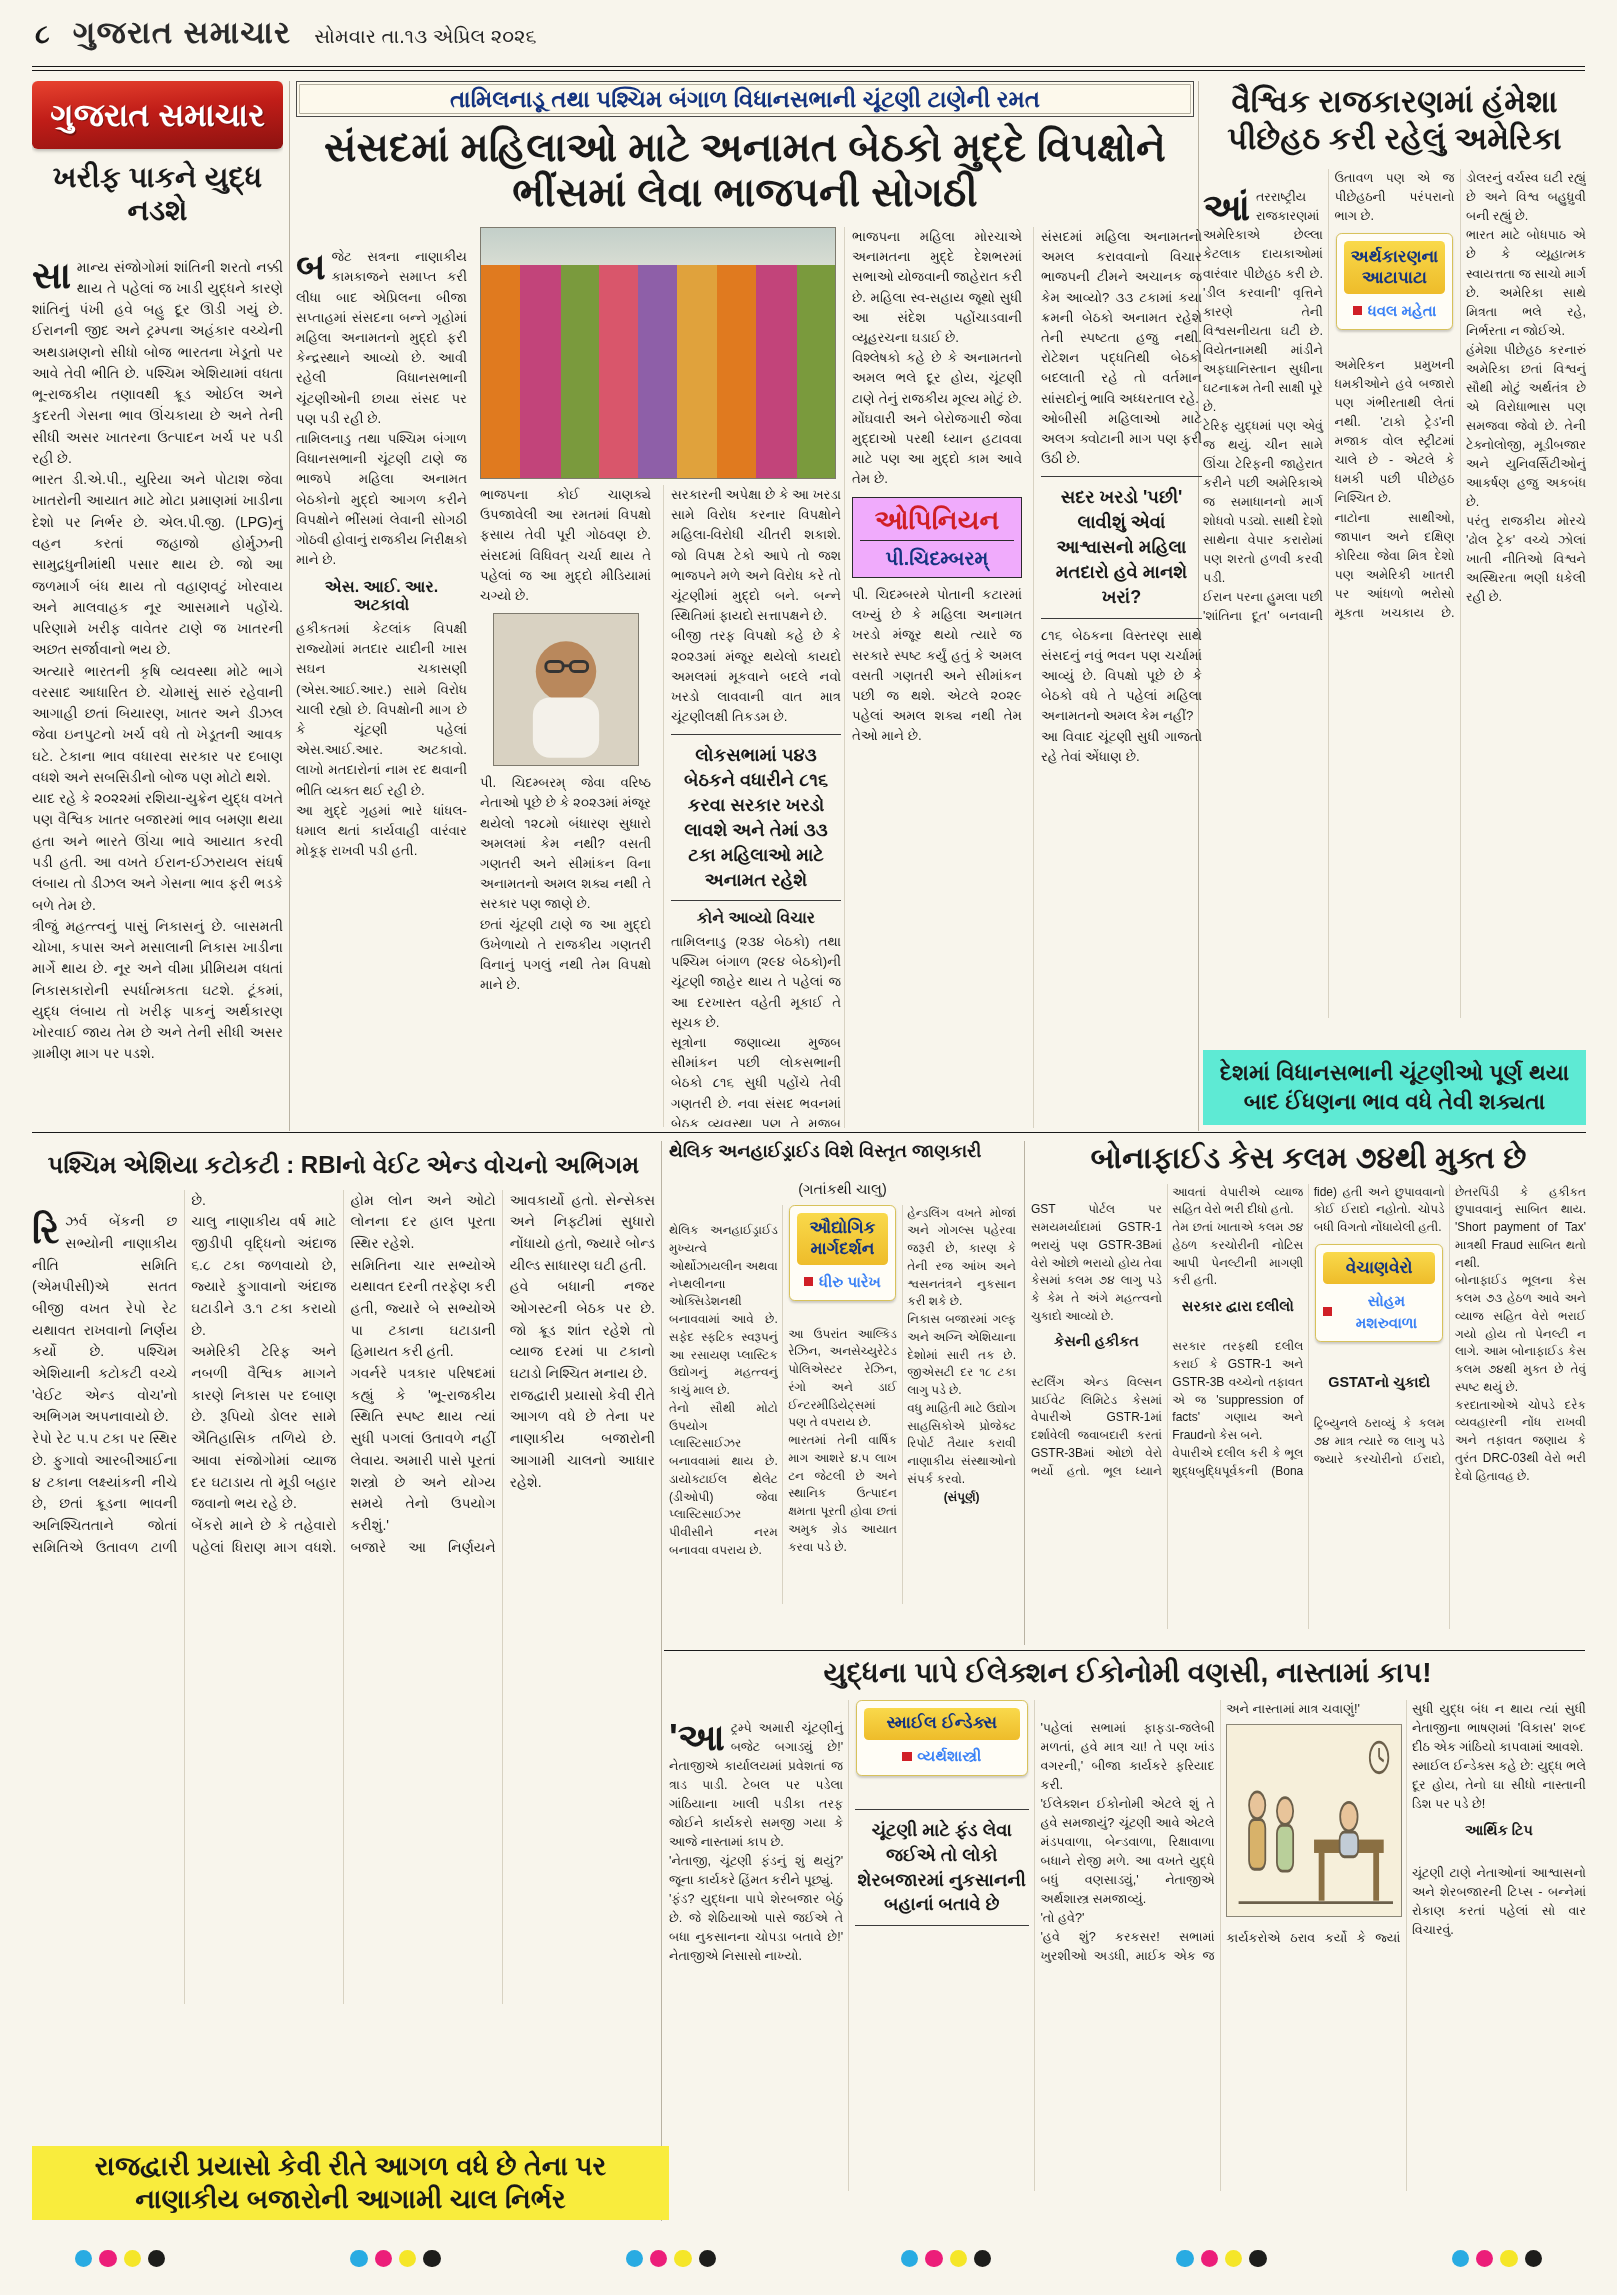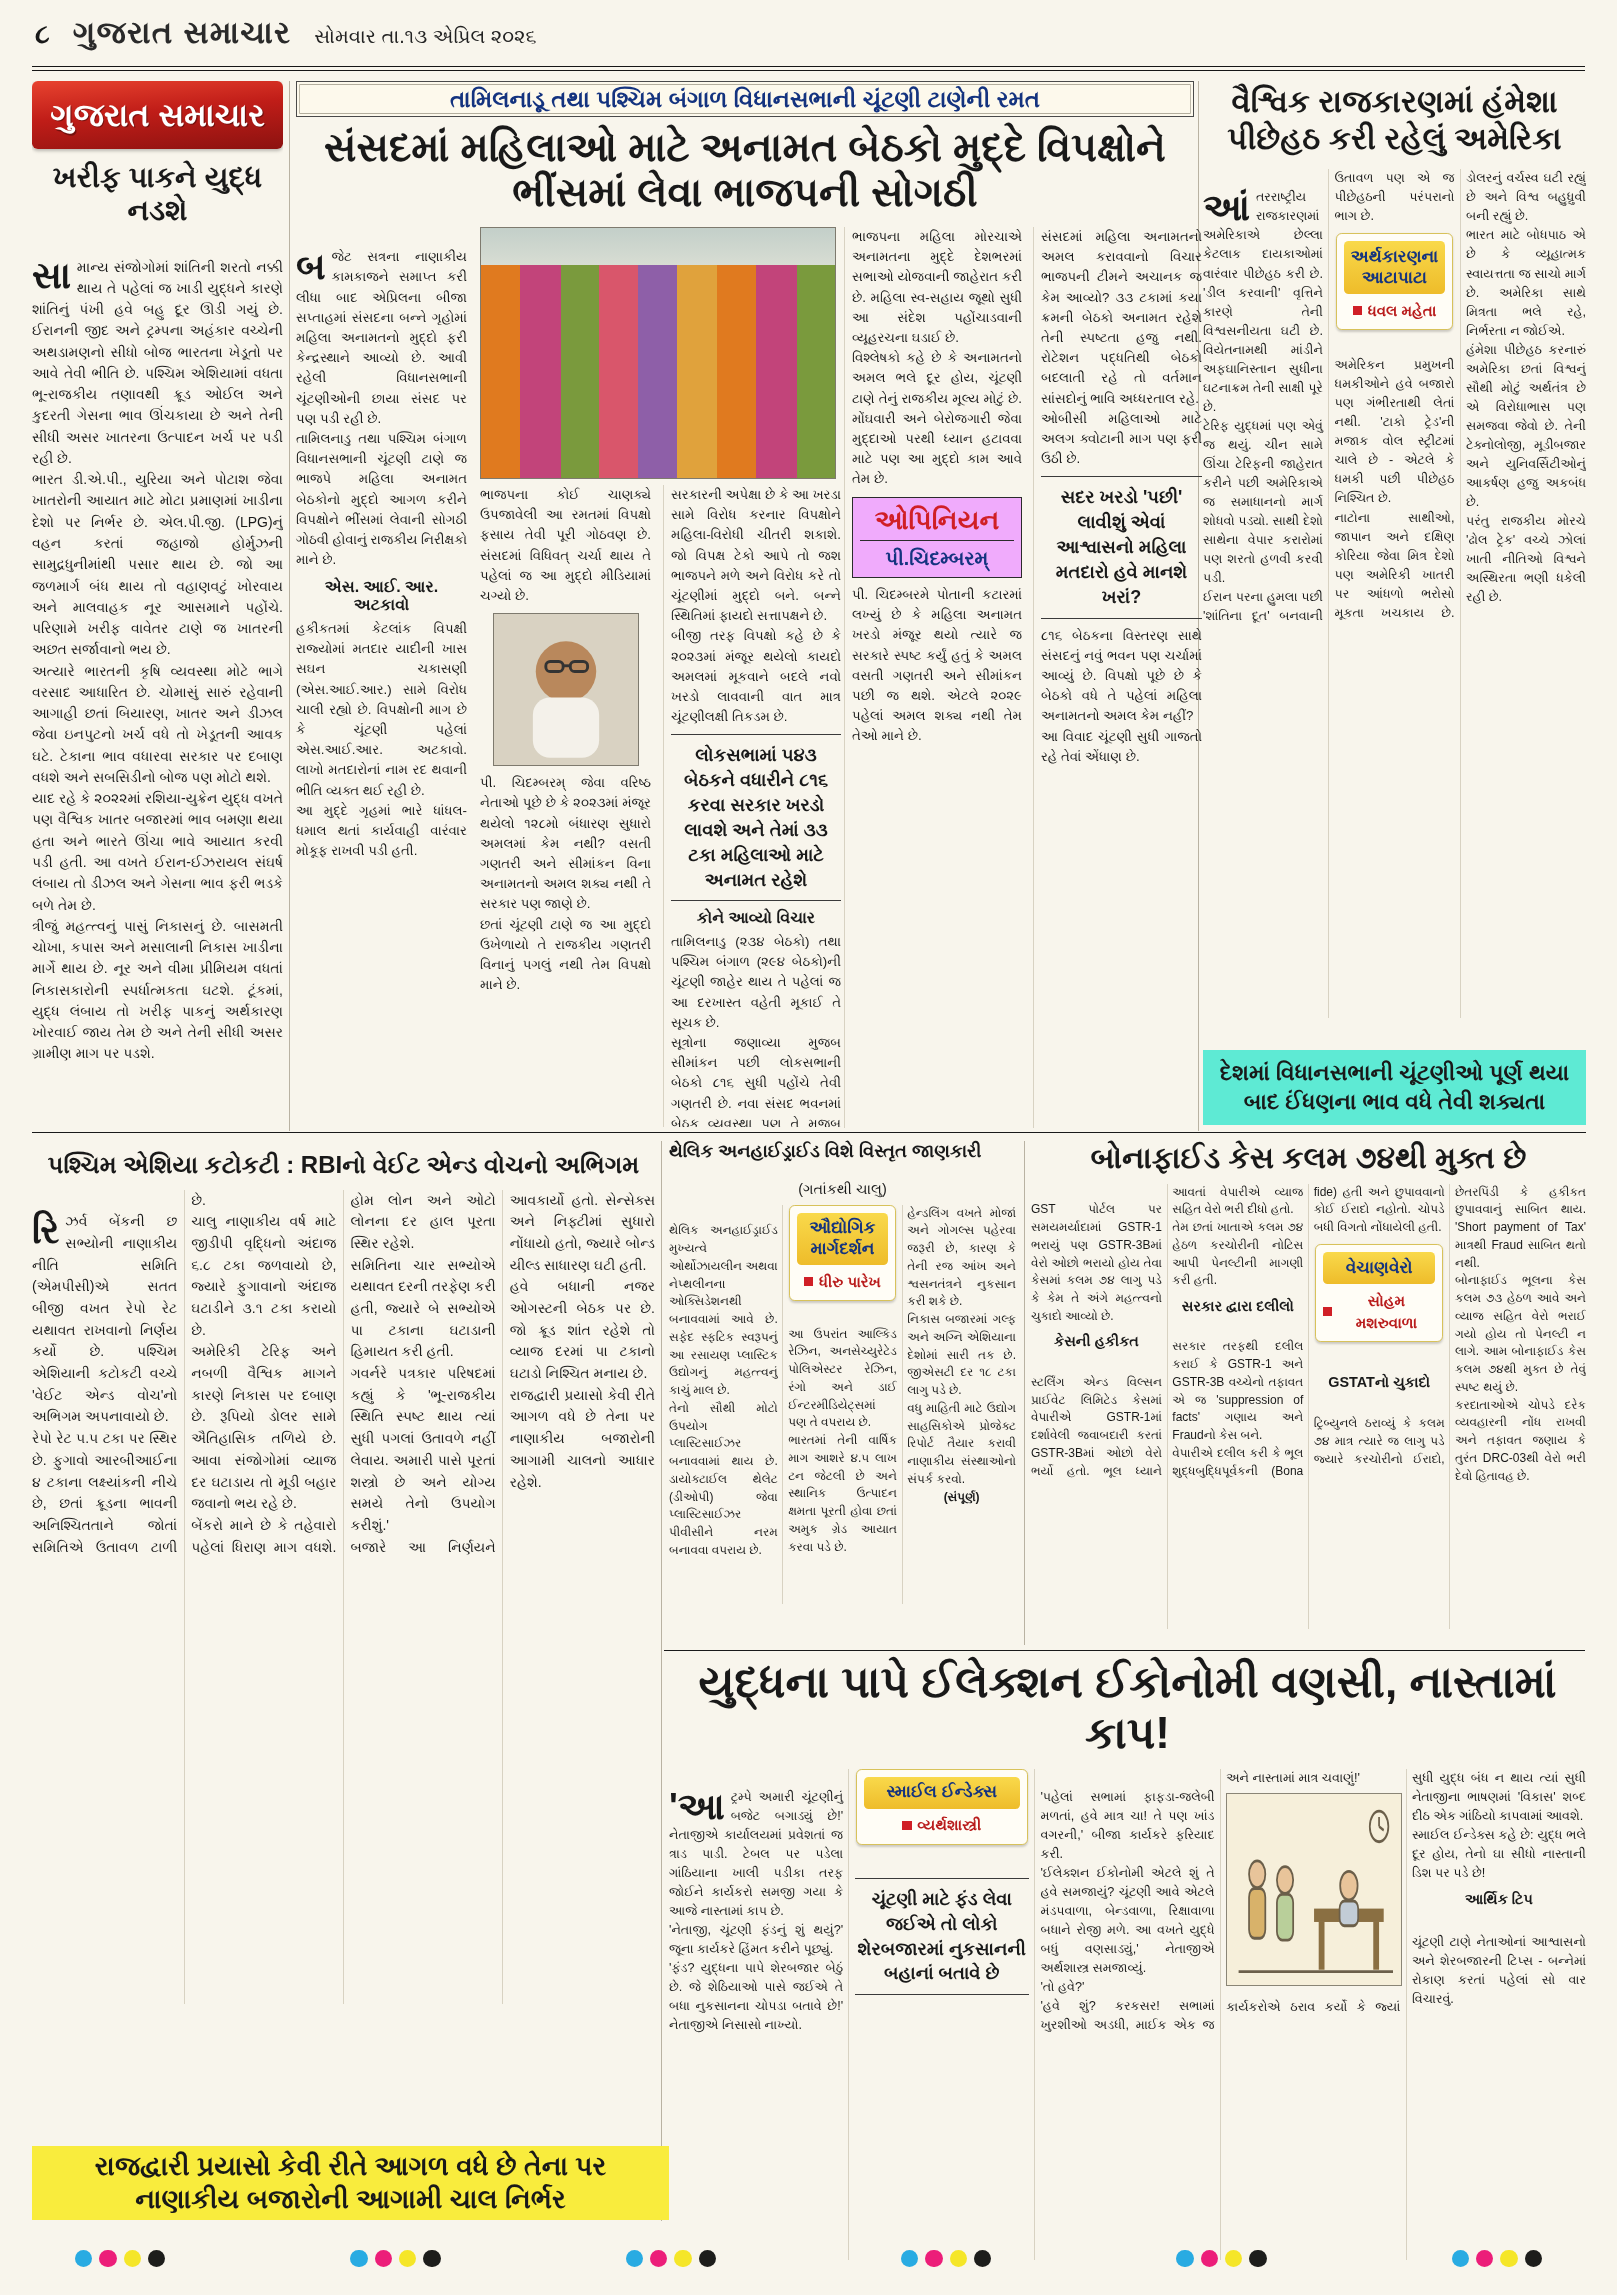--- a/index.html
+++ b/index.html
@@ -50,21 +50,21 @@
   .opinion-box{border:1.7px solid #2b2b2b;background:#f0abfc;padding:7px 7px;text-align:center;margin:7px 0;}
   .opinion-title{color:#d01f26;font-size:26.6px;font-weight:bold;border-bottom:1.7px solid #2b2b2b;padding-bottom:4.6px;}
   .opinion-author{color:#14337f;font-size:19.6px;font-weight:bold;padding-top:5.8px;}
 
   
   .right-region{left:1203px;top:81px;width:383px;height:1047px;}
   .hl-right{font-size:31px;font-weight:bold;text-align:center;line-height:1.2;margin:2.3px 0 11.6px;}
   .america-body{columns:3;column-gap:11.6px;column-rule:0.6px solid #d8d2c2;height:849px;overflow:hidden;font-size:12.7px;line-height:1.5;text-align:justify;white-space:pre-line;}
   .goldbox{break-inside:avoid;background:#fffdf6;border:0.6px solid #d8c25a;border-radius:5.8px;padding:7px;margin:7px 1.2px;text-align:center;box-shadow:0 1.2px 2.3px rgba(0,0,0,.18);white-space:normal;}
   .goldbox-title{background:linear-gradient(180deg,#f9d94b,#eebc2a);border-radius:4.6px;color:#14337f;font-weight:bold;font-size:17px;padding:5.8px 3.5px;line-height:1.2;}
-  .goldbox-author{font-size:15px;font-weight:bold;color:#b91c1c;margin-top:5.8px;display:flex;align-items:center;justify-content:center;gap:5.8px;}
+  .goldbox-author{font-size:15px;font-weight:bold;color:#3b82f6;margin-top:5.8px;display:flex;align-items:center;justify-content:center;gap:5.8px;}
   .author-mark{width:9.2px;height:9.2px;background:#d01f26;display:inline-block;}
   .fuel-box{position:absolute;left:0;right:0;top:969px;height:75px;background:#5eead4;display:flex;align-items:center;justify-content:center;
             text-align:center;font-size:22px;font-weight:bold;line-height:1.3;padding:0 8px;}
 
   
   .rbi-region{left:32px;top:1141px;width:623px;height:999px;}
   .rbi-kicker{font-size:23px;font-weight:bold;text-align:center;padding:4.6px 0;border-top:1.2px solid #3a3a3a;border-bottom:1.2px solid #3a3a3a;width:92%;margin:0 auto;}
   .hl-rbi{font-size:24px;font-weight:bold;text-align:center;line-height:1.16;margin:10.4px 0;}
   .rbi-body{columns:4;column-gap:14px;column-rule:0.6px solid #d8d2c2;height:814px;overflow:hidden;font-size:14px;line-height:1.55;text-align:justify;white-space:pre-line;}
   .diplomacy-box{position:absolute;left:32px;top:2146px;width:623px;height:74px;background:#f9ec3d;display:flex;align-items:center;justify-content:center;
@@ -78,21 +78,21 @@
   .endnote{text-align:center;font-weight:bold;white-space:normal;}
 
   
   .gst-region{left:1031px;top:1141px;width:555px;height:504px;}
   .hl-gst{font-size:30px;font-weight:bold;text-align:center;margin:0 0 8px;line-height:1.15;}
   .gst-body{columns:4;column-gap:10.4px;column-rule:0.6px solid #d8d2c2;height:445px;overflow:hidden;font-size:12px;line-height:1.48;text-align:justify;white-space:pre-line;}
   .gst-sub{font-size:14.4px;font-weight:bold;text-align:center;margin:5.8px 0 3.5px;white-space:normal;}
 
   
   .election-region{left:669px;top:1657px;width:917px;height:559px;}
-  .hl-elec{font-size:44px;font-weight:bold;text-align:center;margin:0 0 10.4px;line-height:1.15;}
+  .hl-elec{font-size:28px;font-weight:bold;text-align:center;margin:0 0 10.4px;line-height:1.15;}
   .elec-body{columns:5;column-gap:11.6px;column-rule:0.6px solid #d8d2c2;height:491px;overflow:hidden;font-size:12.7px;line-height:1.5;text-align:justify;white-space:pre-line;}
   .cartoon{width:100%;height:191px;border:0.6px solid #8a8576;background:#f6efda;break-inside:avoid;margin:5.8px 0;}
 
   
   .regmarks{position:absolute;left:0;right:0;top:2250px;display:flex;justify-content:space-between;padding:0 75px;}
   .markgroup{display:flex;gap:7px;}
   .dot{width:17.3px;height:17.3px;border-radius:50%;}
   .dot.c{background:#29abe2}.dot.m{background:#ec1e79}.dot.y{background:#f5e628}.dot.k{background:#1d1d1b}
 </style>
 </head>

